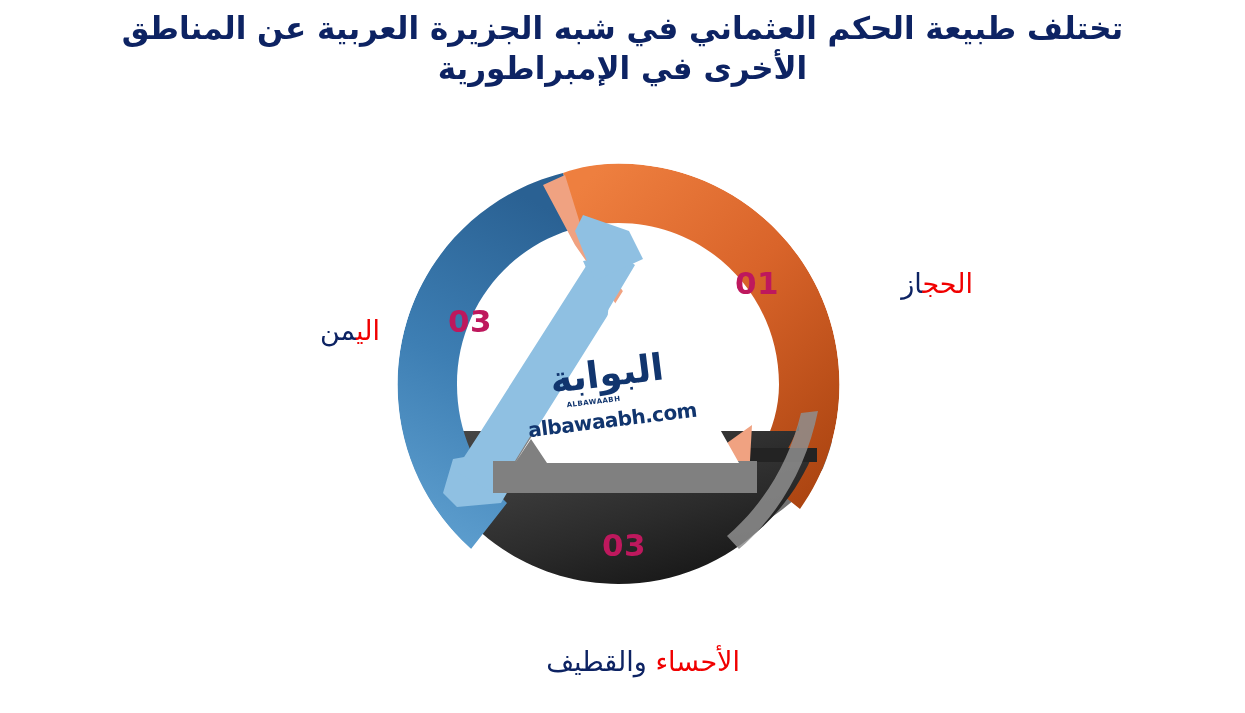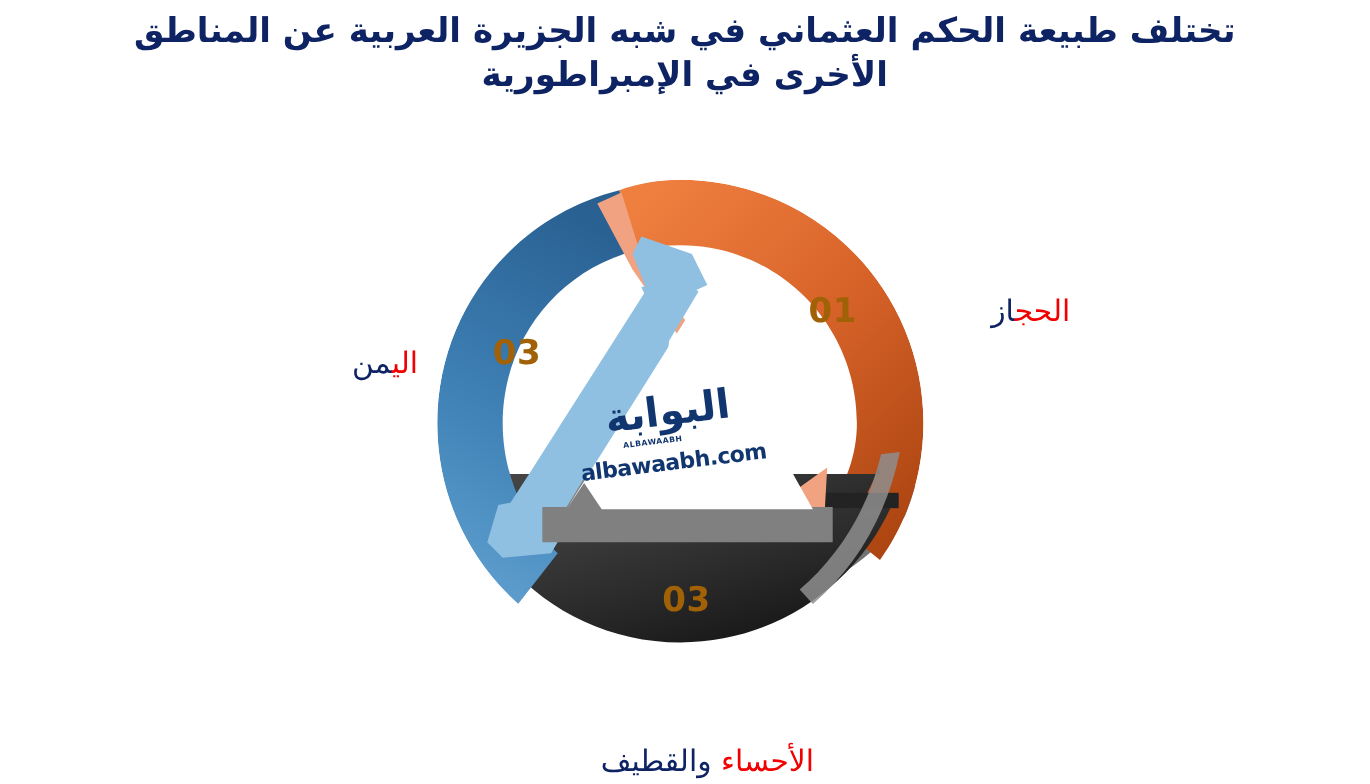--- a/index.html
+++ b/index.html
@@ -55,21 +55,21 @@
     height: 443px;
     display: block;
   }
 
   
   .seg-num {
     position: absolute;
     font-family: "DejaVu Sans", "Liberation Sans", sans-serif;
     font-weight: bold;
     font-size: 31px;
-    color: #a16207;
+    color: #be185d;
     direction: ltr;
     unicode-bidi: isolate;
     letter-spacing: 0.5px;
     user-select: none;
   }
   .seg-num-01 { left: 735px; top: 265px; }
   .seg-num-03 { left: 448px; top: 303px; }
   .seg-num-02 { left: 602px; top: 527px; }
 
   
@@ -82,21 +82,21 @@
     unicode-bidi: isolate;
     white-space: nowrap;
     color: #0d2363;
     margin-top: 7px;
   }
   .outer-label .hot { color: #f00000; }
   .outer-label .cold { color: #0d2363; }
 
   .label-hijaz  { right: 272px; top: 261px; text-align: right; }
   .label-yemen  { right: 865px; top: 308px; text-align: left; }
-  .label-ahsa   { right: 505px; top: 670px; }
+  .label-ahsa   { right: 505px; top: 639px; }
 
   
   .watermark {
     position: absolute;
     left: 508px;
     top: 352px;
     width: 205px;
     height: 105px;
     transform: rotate(-7deg);
     transform-origin: 50% 50%;

